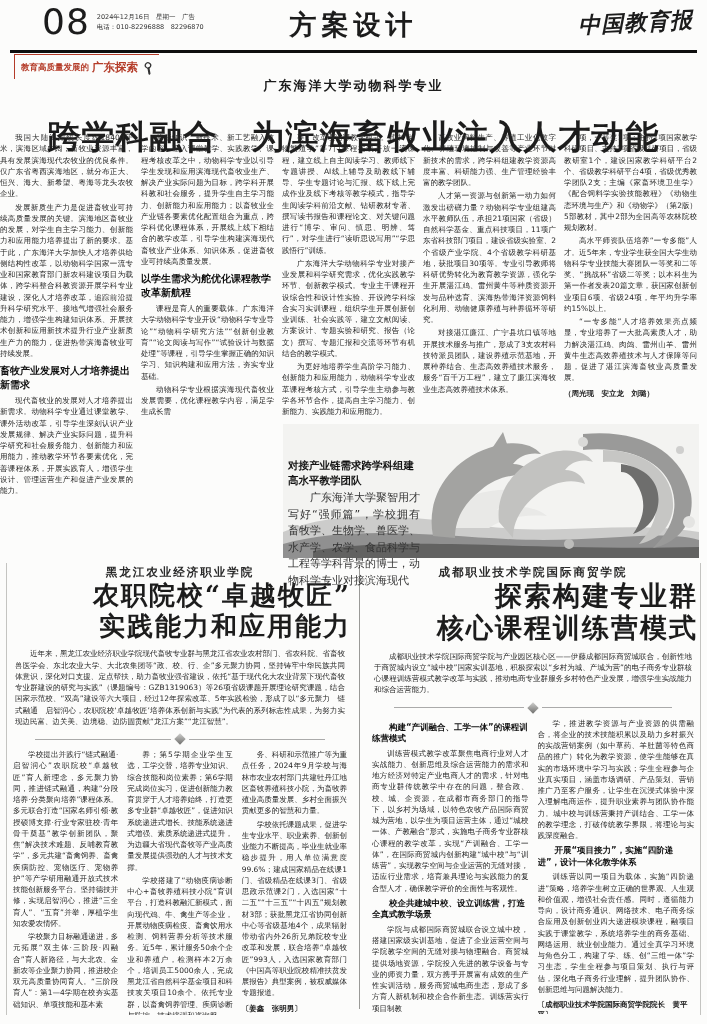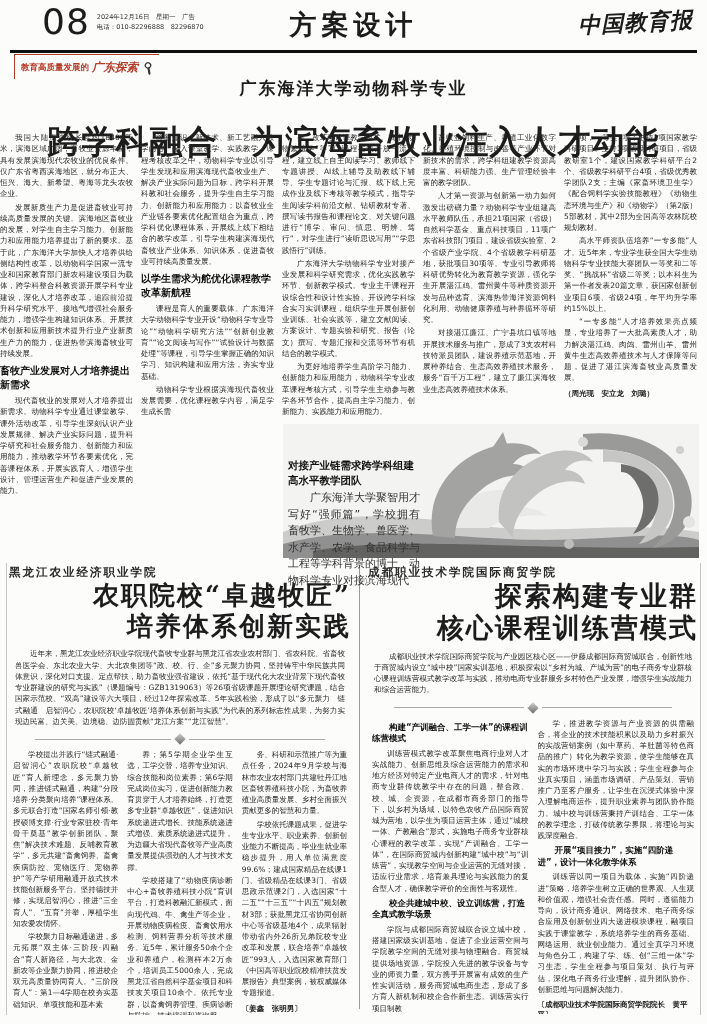--- a/index.html
+++ b/index.html
@@ -12,25 +12,25 @@
   .page-no{font-size:36px;line-height:0.95;font-weight:400;letter-spacing:1px;margin-left:30px;}
   .date-block{font-size:6.5px;line-height:1.6;color:#333;margin-left:7px;padding-top:7px;white-space:nowrap;}
   .section-title{position:absolute;left:0;right:0;top:7px;text-align:center;font-size:27px;font-weight:700;letter-spacing:5px;}
   .paper-name{position:absolute;right:14px;top:8px;font-size:22px;font-weight:700;font-style:italic;font-family:"DejaVu Serif","Liberation Serif",serif;transform:rotate(-3deg);letter-spacing:1px;}
   .masthead-rule{height:2.5px;background:#0e0e0e;margin:3px 10px 0;}
 
   
   .series{position:absolute;left:14px;top:54px;display:inline-flex;align-items:center;gap:3px;
           border-top:1px solid #b43b28;border-left:1px solid #b43b28;padding:3px 5px 2px 6px;color:#b43b28;}
   .series-prefix{font-size:8.5px;font-weight:600;}
-  .series-brand{font-size:11.5px;font-weight:700;font-style:italic;font-family:"DejaVu Serif","Liberation Serif",serif;}
+  .series-brand{font-size:11.5px;font-weight:700;font-family:"DejaVu Serif","Liberation Serif",serif;}
   .series-mag{transform:rotate(35deg);margin-left:1px;}
 
   
-  .kicker{margin-top:24px;text-align:center;font-size:17px;font-weight:700;letter-spacing:2px;}
+  .kicker{margin-top:24px;text-align:center;font-size:13px;font-weight:700;letter-spacing:2px;}
   .headline{margin-top:20px;text-align:center;font-size:33px;font-weight:700;letter-spacing:1px;
             font-family:"DejaVu Serif","Liberation Serif",serif;}
   .main-body{position:absolute;left:0;right:10px;top:132px;height:424px;display:flex;gap:8px;overflow:hidden;}
   .mcol{flex:1;overflow:hidden;}
   .mcol-over{position:relative;z-index:2;}
   .para{font-size:7.5px;line-height:1.5;text-align:justify;text-indent:2em;margin:0 0 2px;color:#262626;}
   .sub{font-size:10px;font-weight:700;line-height:1.35;margin:5px 0 4px;color:#101010;}
   .byline{font-size:7.5px;font-weight:700;margin:5px 2px 0 0;}
 
   
@@ -40,21 +40,21 @@
   .cap-h{font-size:10.5px;font-weight:700;line-height:1.4;color:#111;}
   .cap-p{font-size:11px;line-height:1.5;text-align:justify;text-indent:2em;margin-top:3px;color:#333;}
 
   
   .bottom{position:absolute;left:6px;right:6px;top:563px;height:452px;display:flex;
           border-left:1px solid #c4c4c1;border-right:1px solid #c4c4c1;padding:0 2px;}
   .b-art{overflow:hidden;}
   .bl{width:342px;}
   .vrule{width:1px;background:#9a9a97;margin:2px 8px 6px;}
   .br{flex:1;}
-  .b-kicker{font-size:11.5px;font-weight:700;letter-spacing:2px;color:#2a2a2a;margin-top:2px;}
+  .b-kicker{text-align:center;font-size:11.5px;font-weight:700;letter-spacing:2px;color:#2a2a2a;margin-top:2px;}
   .b-head{text-align:right;font-size:26px;font-weight:700;line-height:1.18;letter-spacing:2px;
           font-family:"DejaVu Serif","Liberation Serif",serif;}
   .br .b-head{font-size:27px;}
   .b-lead{margin:7px 6px 0;}
   .b-lead .para{margin:0;}
   .orn{display:flex;align-items:center;margin:8px 26px 6px;}
   .orn .line{flex:1;height:1px;background:#aaa;}
   .diamond{width:8px;height:8px;margin:0 5px;background:linear-gradient(135deg,#cfcfcd,#6e6e6c);transform:rotate(45deg);}
   .b-cols{display:flex;gap:9px;margin:4px 4px 0;overflow:hidden;}
   .bl .b-cols{height:276px;}
@@ -149,21 +149,21 @@
     <div class="cap-h">对接产业链需求跨学科组建高水平教学团队</div>
     <div class="cap-p">广东海洋大学聚智用才写好“强师篇”，学校拥有畜牧学、生物学、兽医学、水产学、农学、食品科学与工程等学科背景的博士，动物科学专业对接滨海现代</div>
   </div>
 
   <div class="bottom">
 
     <div class="b-art bl">
       <div class="b-kicker">黑龙江农业经济职业学院</div>
       <div class="b-head">
         <div>农职院校“卓越牧匠”</div>
-        <div>培养体系创新实践</div>
+        <div>实践能力和应用能力</div>
       </div>
       <div class="b-lead">
         <p class="para">近年来，黑龙江农业经济职业学院现代畜牧专业群与黑龙江省农业农村部门、省农科院、省畜牧兽医学会、东北农业大学、大北农集团等“政、校、行、企”多元聚力协同，坚持铸牢中华民族共同体意识，深化对口支援、定点帮扶，助力畜牧业强省建设，依托“基于现代化大农业背景下现代畜牧专业群建设的研究与实践”（课题编号：GZB1319063）等26项省级课题开展理论研究课题，结合国家示范校、“双高”建设等六大项目，经过12年探索改革、5年实践检验，形成了以“多元聚力　链式融通　启智润心，农职院校‘卓越牧匠’培养体系创新与实践”为代表的系列标志性成果，为努力实现边民富、边关美、边境稳、边防固贡献“龙江方案”“龙江智慧”。</p>
       </div>
       <div class="orn">
         <span class="line"></span>
         <span class="diamond"></span>
         <span class="line"></span>
       </div>
       <div class="b-cols">

